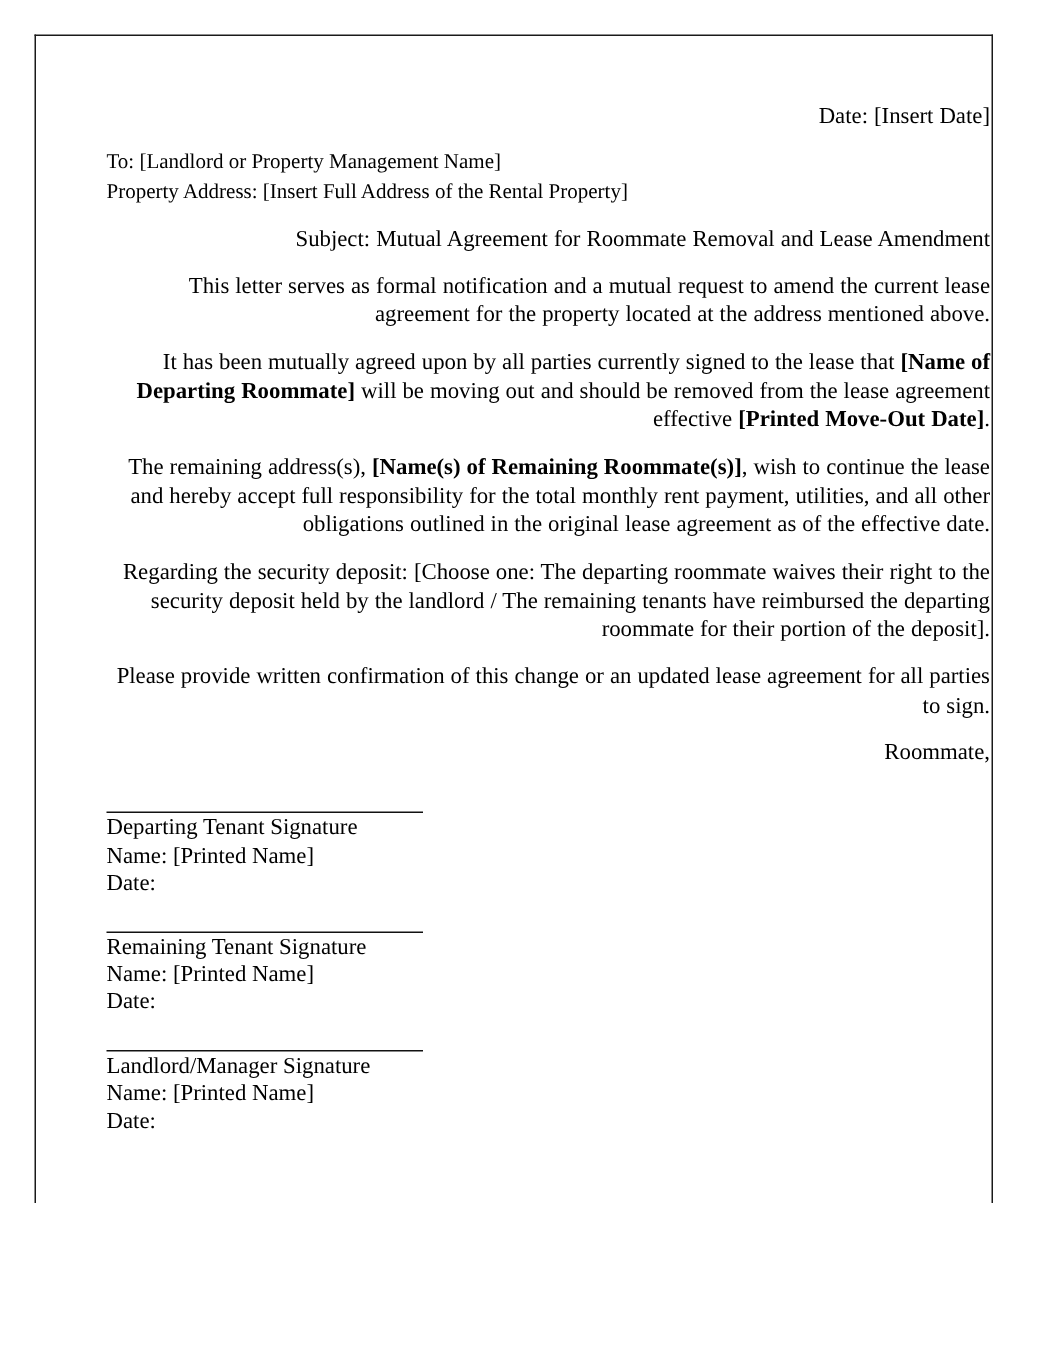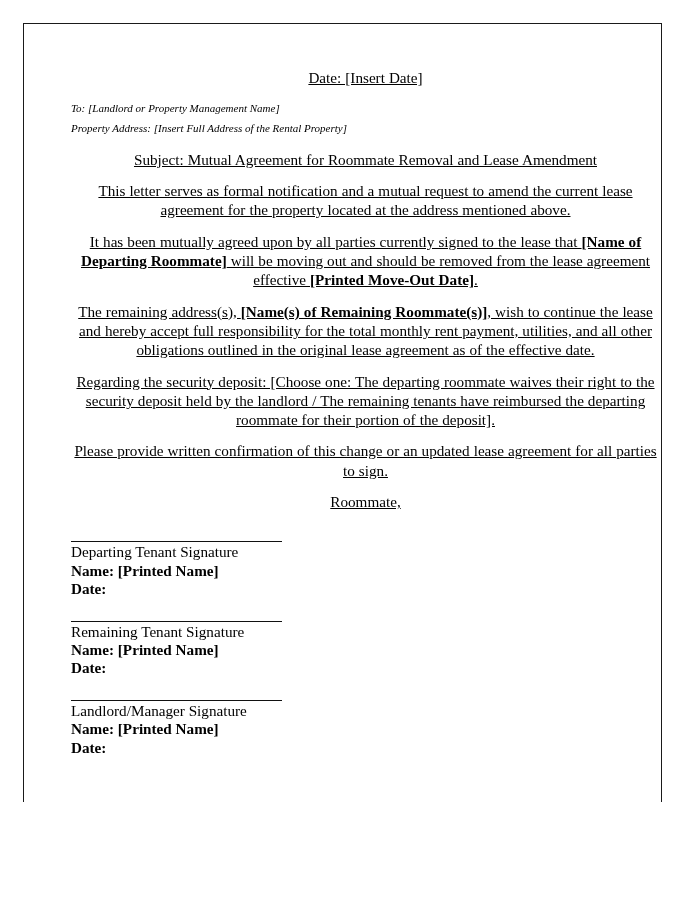--- a/index.html
+++ b/index.html
@@ -35,31 +35,29 @@
     position: absolute;
     left: 47px;
     top: 44px;
     width: 589px;
   }
 
   p.para {
     margin: 0 0 12px 0;
     font-size: 15.2px;
     line-height: 19.3px;
-    text-align: center;
+    text-align: right;
     word-spacing: 0.2px;
-    text-decoration: underline;
   }
   p.para:last-child { margin-bottom: 0; }
 
   .block-tight {
     margin: 0 0 12px 0;
-    font-size: 11px;
+    font-size: 14px;
     line-height: 19.3px;
-    font-style: italic;
   }
 
   .ph {
     font-weight: bold;
   }
 
   
   .sig-block {
     margin-top: 22px;
   }
@@ -74,21 +72,20 @@
   .sig-title {
     font-size: 15.2px;
     font-weight: normal;
     line-height: 18.4px;
     margin: 0;
   }
   .sig-line {
     font-size: 15.2px;
     line-height: 18.4px;
     margin: 0;
-    font-weight: bold;
   }
 </style>
 </head>
 <body>
 
 <div class="page-frame">
   <div class="letter-body">
 
     <p class="para">Date: [Insert Date]</p>
 

